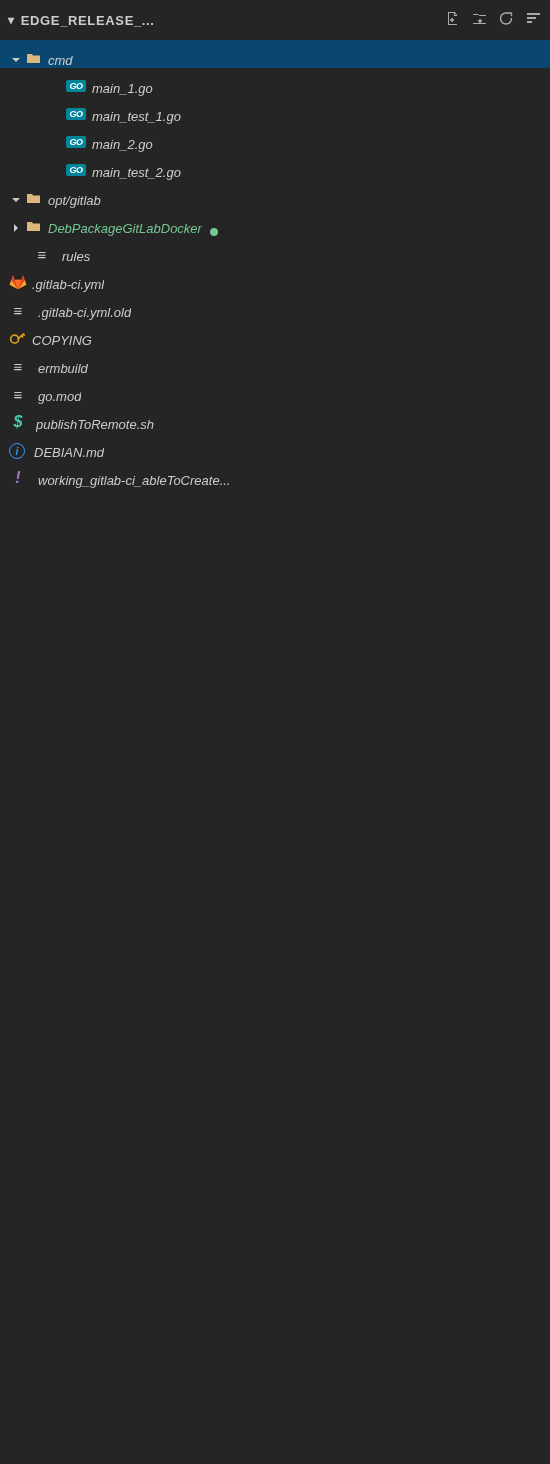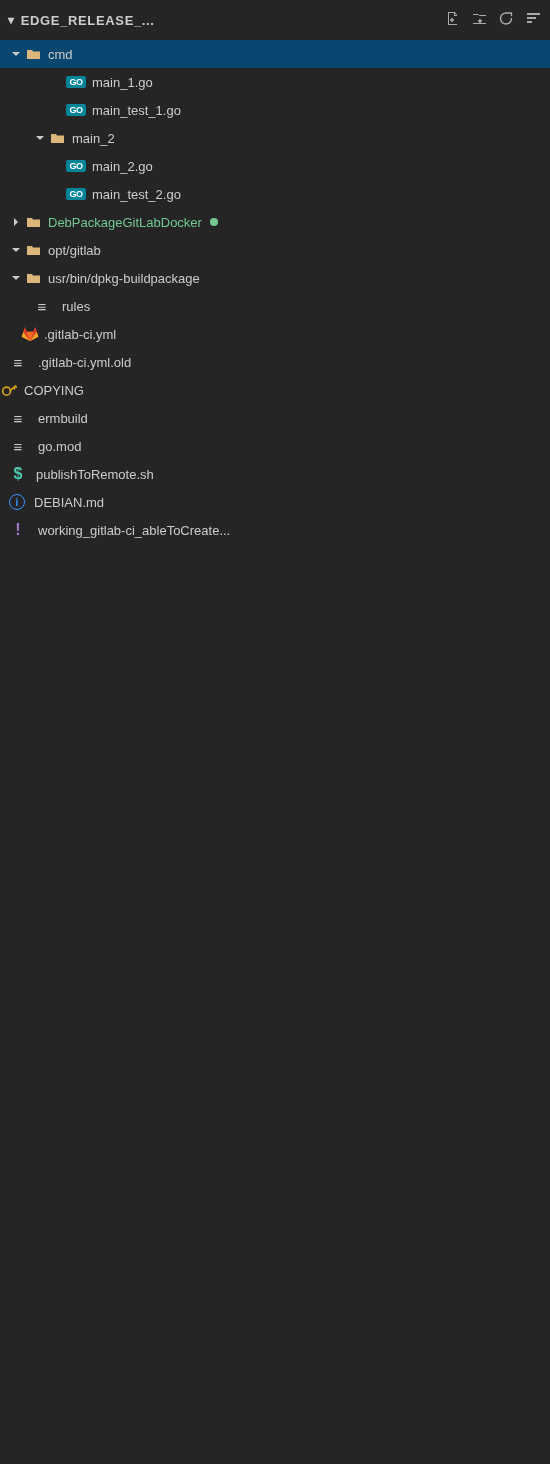--- a/index.html
+++ b/index.html
@@ -54,27 +54,28 @@
     .header-icon {
       color: #cccccc;
       font-size: 16px;
       cursor: pointer;
       opacity: 0.8;
     }
 
     
     .tree-item {
       display: flex;
-      align-items: center;
+      align-items: flex-end;
       height: 28px;
       padding-left: 0;
       cursor: pointer;
       white-space: nowrap;
       overflow: hidden;
       text-overflow: ellipsis;
+      font-style: italic;
     }
 
     .tree-item.selected {
       background-color: #094771;
     }
 
     .tree-item .indent {
       display: inline-block;
       flex-shrink: 0;
     }
@@ -182,127 +183,99 @@
   </div>
 
   <div class="tree-item" style="padding-left: 8px;">
     <span class="indent" style="width:56px;"></span>
     <span class="file-icon" style="display:inline-flex;align-items:center;justify-content:center;width:24px;">
       <span style="background:#00859a;color:#fff;font-size:9px;font-weight:bold;border-radius:2px;padding:1px 3px;letter-spacing:-0.5px;">GO</span>
     </span>
     <span class="file-name">main_test_1.go</span>
   </div>
 
-  <div class="tree-item" style="padding-left: 8px;">
-    <span class="indent" style="width:24px;"></span>
+
+  <div class="tree-item" style="padding-left: 8px;">
+    <span class="indent" style="width:56px;"></span>
+    <span class="file-icon" style="display:inline-flex;align-items:center;justify-content:center;width:24px;">
+      <span style="background:#00859a;color:#fff;font-size:9px;font-weight:bold;border-radius:2px;padding:1px 3px;letter-spacing:-0.5px;">GO</span>
+    </span>
+    <span class="file-name">main_2.go</span>
+  </div>
+
+  <div class="tree-item" style="padding-left: 8px;">
+    <span class="indent" style="width:56px;"></span>
+    <span class="file-icon" style="display:inline-flex;align-items:center;justify-content:center;width:24px;">
+      <span style="background:#00859a;color:#fff;font-size:9px;font-weight:bold;border-radius:2px;padding:1px 3px;letter-spacing:-0.5px;">GO</span>
+    </span>
+    <span class="file-name">main_test_2.go</span>
+  </div>
+
+
+  <div class="tree-item" style="padding-left: 8px;">
+    <span class="indent" style="width:0px;"></span>
     <span class="chevron">
       <svg width="12" height="12" viewBox="0 0 12 12" fill="currentColor">
           <path d="M2 4l4 4 4-4z"></path>
         </svg>
     </span>
     <span class="file-icon">
       <svg width="16" height="16" viewBox="0 0 16 16" fill="#dcb67a">
           <path d="M1 4h5l1 1.5h7V13H1V4z"></path>
         </svg>
     </span>
-    <span class="file-name">main_2</span>
-  </div>
-
-  <div class="tree-item" style="padding-left: 8px;">
-    <span class="indent" style="width:56px;"></span>
-    <span class="file-icon" style="display:inline-flex;align-items:center;justify-content:center;width:24px;">
-      <span style="background:#00859a;color:#fff;font-size:9px;font-weight:bold;border-radius:2px;padding:1px 3px;letter-spacing:-0.5px;">GO</span>
-    </span>
-    <span class="file-name">main_2.go</span>
-  </div>
-
-  <div class="tree-item" style="padding-left: 8px;">
-    <span class="indent" style="width:56px;"></span>
-    <span class="file-icon" style="display:inline-flex;align-items:center;justify-content:center;width:24px;">
-      <span style="background:#00859a;color:#fff;font-size:9px;font-weight:bold;border-radius:2px;padding:1px 3px;letter-spacing:-0.5px;">GO</span>
-    </span>
-    <span class="file-name">main_test_2.go</span>
-  </div>
-
+    <span class="file-name">opt/gitlab</span>
+  </div>
 
   <div class="tree-item" style="padding-left: 8px;">
     <span class="indent" style="width:0px;"></span>
     <span class="chevron">
       <svg width="12" height="12" viewBox="0 0 12 12" fill="currentColor">
           <path d="M4 2l4 4-4 4z"></path>
         </svg>
     </span>
     <span class="file-icon">
       <svg width="16" height="16" viewBox="0 0 16 16" fill="#dcb67a">
           <path d="M1 4h5l1 1.5h7V13H1V4z"></path>
         </svg>
     </span>
     <span class="file-name" style="color:#73c991;">DebPackageGitLabDocker</span>
     <span class="dot-indicator"></span>
   </div>
 
-  <div class="tree-item" style="padding-left: 8px;">
-    <span class="indent" style="width:0px;"></span>
-    <span class="chevron">
-      <svg width="12" height="12" viewBox="0 0 12 12" fill="currentColor">
-          <path d="M2 4l4 4 4-4z"></path>
-        </svg>
-    </span>
-    <span class="file-icon">
-      <svg width="16" height="16" viewBox="0 0 16 16" fill="#dcb67a">
-          <path d="M1 4h5l1 1.5h7V13H1V4z"></path>
-        </svg>
-    </span>
-    <span class="file-name">opt/gitlab</span>
-  </div>
-
-  <div class="tree-item" style="padding-left: 8px;">
-    <span class="indent" style="width:0px;"></span>
-    <span class="chevron">
-      <svg width="12" height="12" viewBox="0 0 12 12" fill="currentColor">
-          <path d="M2 4l4 4 4-4z"></path>
-        </svg>
-    </span>
-    <span class="file-icon">
-      <svg width="16" height="16" viewBox="0 0 16 16" fill="#dcb67a">
-          <path d="M1 4h5l1 1.5h7V13H1V4z"></path>
-        </svg>
-    </span>
-    <span class="file-name">usr/bin/dpkg-buildpackage</span>
-  </div>
 
   <div class="tree-item" style="padding-left: 8px;">
     <span class="indent" style="width:24px;"></span>
     <span class="file-icon" style="font-size:15px; color:#cccccc;">≡</span>
     <span style="width:6px;display:inline-block;"></span>
     <span class="file-name">rules</span>
   </div>
 
-  <div class="tree-item" style="padding-left: 20px;">
+  <div class="tree-item" style="padding-left: 8px;">
     <span class="indent" style="width:0px;"></span>
     <span class="file-icon" style="font-size:16px;">
 
       <svg width="18" height="18" viewBox="0 0 16 16" fill="none">
         <path d="M8 14.5L2 6l1.5-4.5L5 6h6l1.5-4.5L14 6z" fill="#e24329"></path>
         <path d="M8 14.5L5 6h6z" fill="#fc6d26"></path>
         <path d="M2 6L0.5 10.5 8 14.5z" fill="#fca326"></path>
         <path d="M14 6l1.5 4.5L8 14.5z" fill="#fca326"></path>
       </svg>
     </span>
     <span class="file-name">.gitlab-ci.yml</span>
   </div>
 
   <div class="tree-item" style="padding-left: 8px;">
     <span class="indent" style="width:0px;"></span>
     <span class="file-icon" style="font-size:15px; color:#cccccc;">≡</span>
     <span style="width:6px;display:inline-block;"></span>
     <span class="file-name">.gitlab-ci.yml.old</span>
   </div>
 
-  <div class="tree-item" style="padding-left: 0;">
+  <div class="tree-item" style="padding-left: 8px;">
     <span class="indent" style="width:0px;"></span>
     <span class="file-icon" style="font-size:16px;">
 
       <svg width="18" height="18" viewBox="0 0 16 16" fill="none">
         <circle cx="5" cy="9" r="3.5" stroke="#d4a017" stroke-width="1.5"></circle>
         <path d="M8 8.5l5-4" stroke="#d4a017" stroke-width="1.5" stroke-linecap="round"></path>
         <path d="M11 6l1 1" stroke="#d4a017" stroke-width="1.5" stroke-linecap="round"></path>
         <path d="M12.5 4.5l1 1" stroke="#d4a017" stroke-width="1.5" stroke-linecap="round"></path>
       </svg>
     </span>

